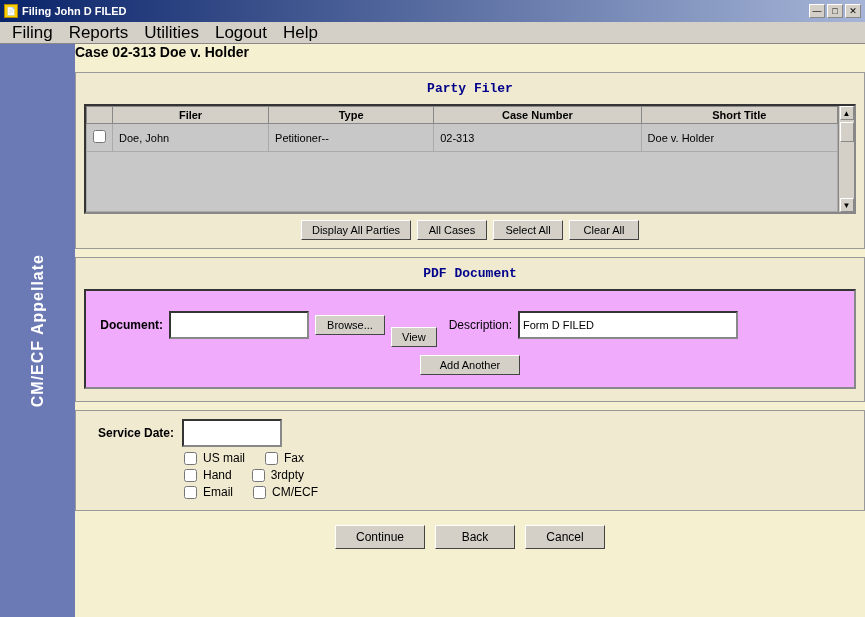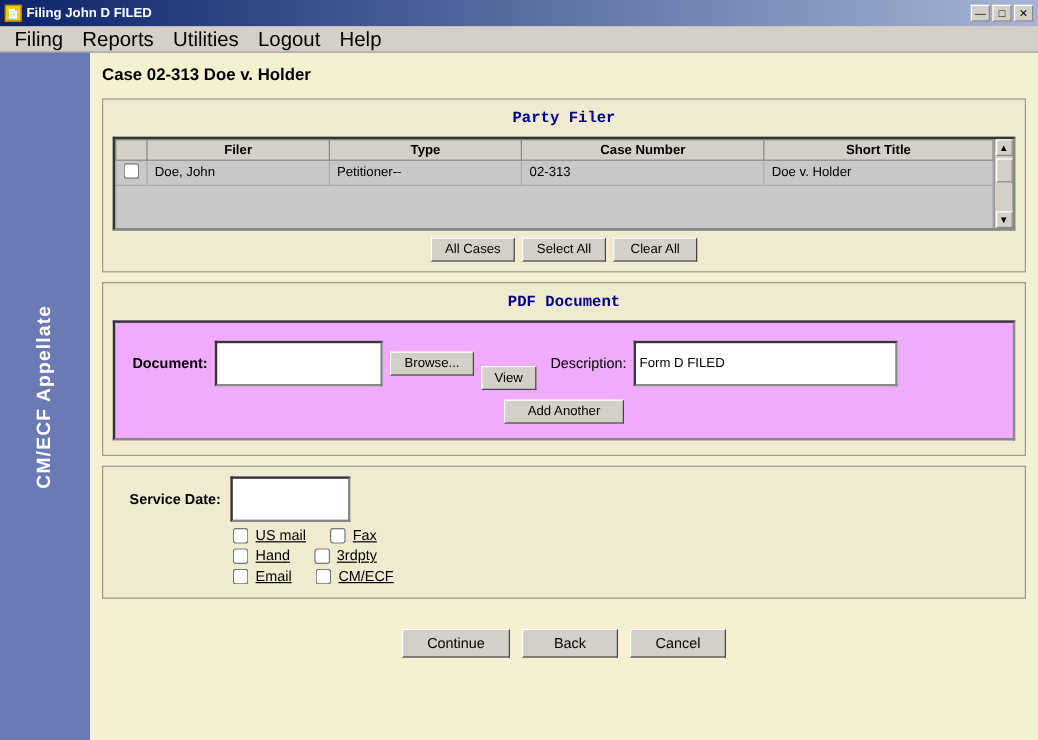--- a/index.html
+++ b/index.html
@@ -95,21 +95,20 @@
       font-weight: bold;
       writing-mode: vertical-rl;
       transform: rotate(180deg);
       text-align: center;
       letter-spacing: 1px;
     }
     
     .main-area {
       flex: 1;
       background: #f5f0d0;
-      padding: 10px;
       overflow-y: auto;
       display: flex;
       flex-direction: column;
       gap: 8px;
     }
     .case-title {
       font-size: 14px;
       font-weight: bold;
       color: #000;
       margin-bottom: 4px;
@@ -124,22 +123,22 @@
       text-align: center;
       font-weight: bold;
       color: #00008b;
       font-size: 13px;
       margin-bottom: 8px;
       font-family: Liberation Mono, monospace;
     }
     
     .party-table-container {
       border: 2px inset #888;
-      background: #14532d;
-      height: 78px;
+      background: #86efac;
+      height: 110px;
       overflow: hidden;
       position: relative;
       display: flex;
     }
     .party-table {
       flex: 1;
       border-collapse: collapse;
       background: #c8c8c8;
     }
     .party-table th {
@@ -224,21 +223,21 @@
     }
     .doc-label {
       font-size: 12px;
       font-weight: bold;
       min-width: 65px;
       text-align: right;
     }
     .text-input {
       border: 2px inset #888;
       background: white;
-      height: 38px;
+      height: 28px;
       font-size: 11px;
       padding: 1px 3px;
     }
     .doc-input {
       width: 140px;
     }
     .desc-input {
       width: 200px;
     }
     .desc-label {
@@ -270,40 +269,39 @@
       display: flex;
       gap: 20px;
       margin-left: 100px;
       margin-bottom: 3px;
     }
     
     .bottom-buttons {
       display: flex;
       justify-content: center;
       gap: 10px;
-      margin-top: 17px;
+      margin-top: 6px;
     }
     .bottom-btn {
       background: #d4d0c8;
       border: 1px solid #888;
       border-top: 1px solid #fff;
       border-left: 1px solid #fff;
       border-bottom: 1px solid #444;
       border-right: 1px solid #444;
       padding: 4px 20px;
       font-size: 12px;
       cursor: pointer;
       min-width: 80px;
       text-align: center;
     }
     .checkbox-col {
       display: flex;
       align-items: center;
       gap: 6px;
-      text-decoration: underline;
     }
   </style>
 </head>
 <body>
 
 <div class="title-bar">
   <div class="title-bar-left">
     <div class="title-bar-icon">📄</div>
     <span class="title-bar-text">Filing John D FILED</span>
   </div>
@@ -363,20 +361,21 @@
         </table>
         <div class="scrollbar-v">
           <div class="scrollbar-arrow">▲</div>
           <div class="scrollbar-thumb"></div>
           <div style="flex:1;"></div>
           <div class="scrollbar-arrow">▼</div>
         </div>
       </div>
 
       <div class="button-row">
+        <button class="btn">Display All Parties</button>
         <button class="btn">All Cases</button>
         <button class="btn">Select All</button>
         <button class="btn">Clear All</button>
       </div>
     </div>
 
     <div class="section">
       <div class="section-title">PDF Document</div>
 
       <div class="pdf-inner">

